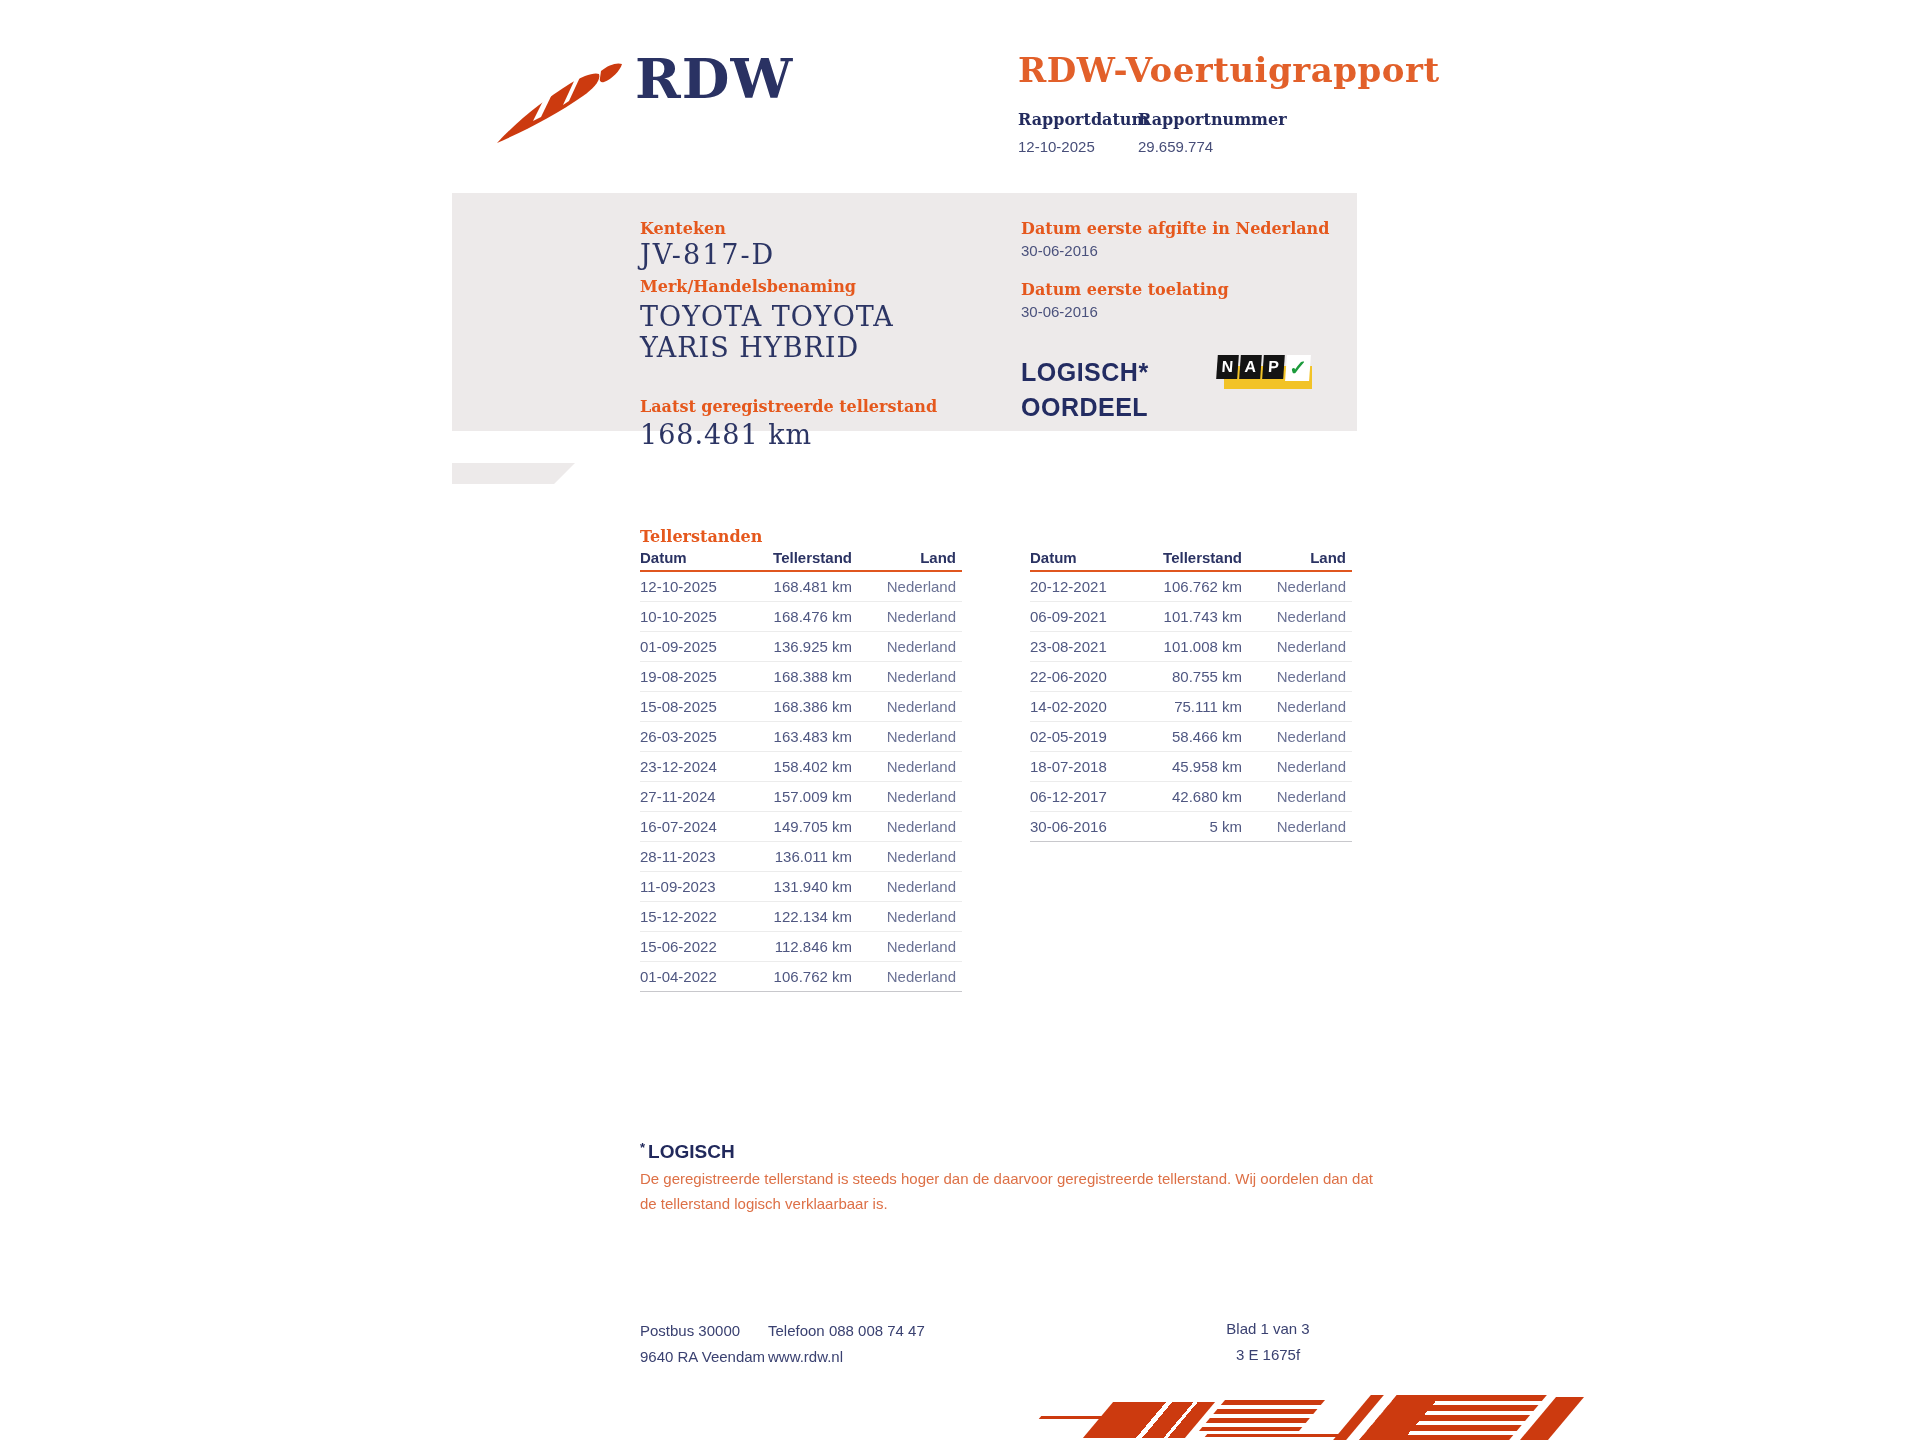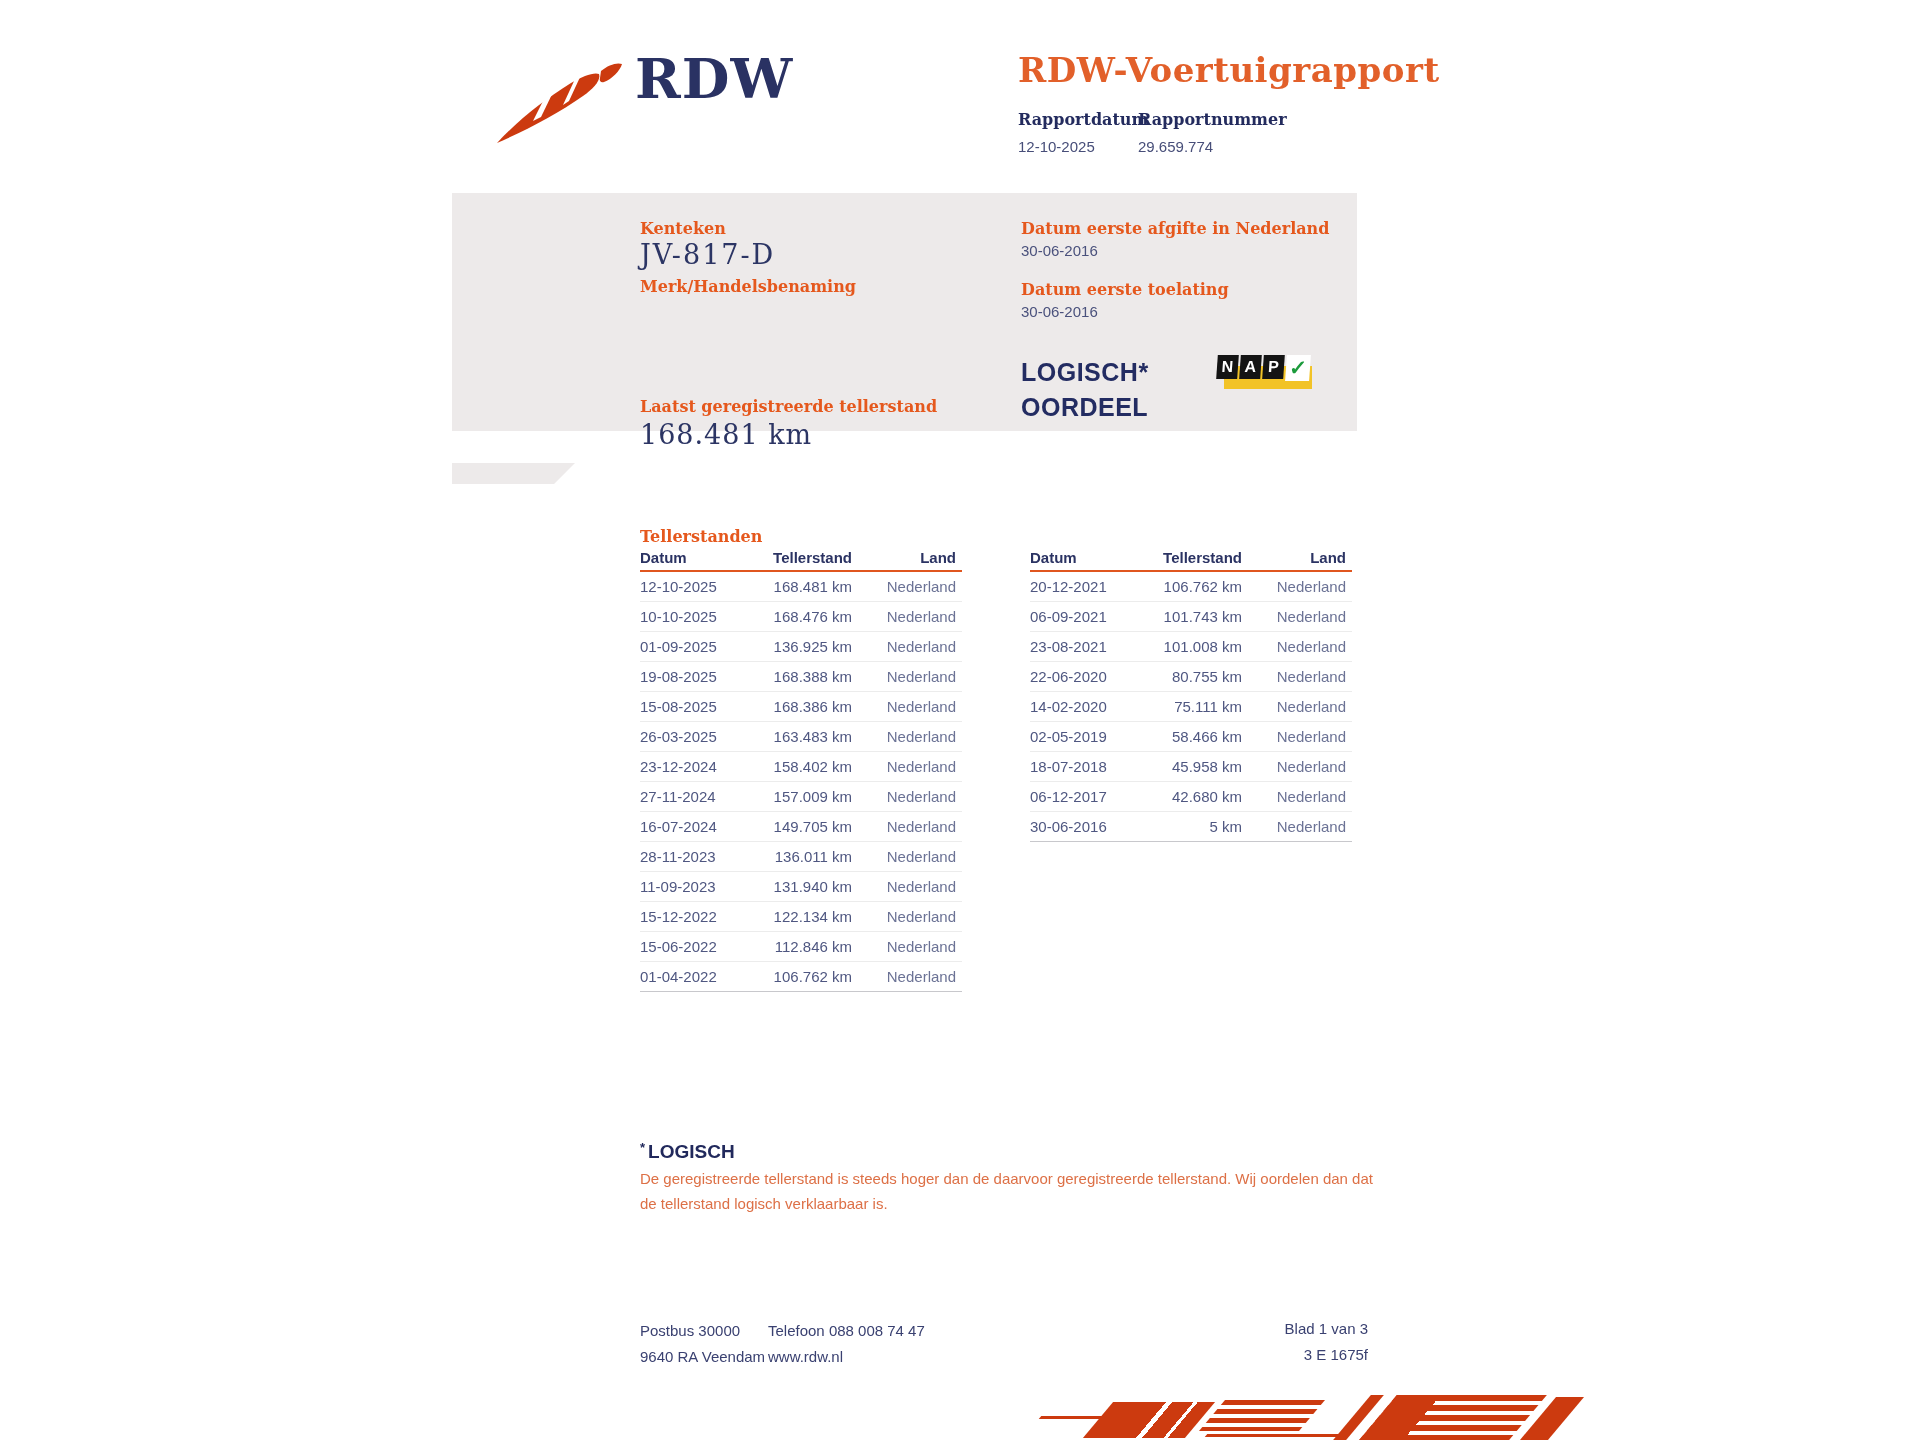--- a/index.html
+++ b/index.html
@@ -102,21 +102,21 @@
     left:640px;top:1166px;width:735px;
     font-size:15px;line-height:25px;color:#dd7046;
   }
 
   
   .foot{font-size:15px;color:#3a4171;}
   .foot-a1{left:640px;top:1322px;}
   .foot-a2{left:640px;top:1348px;}
   .foot-b1{left:768px;top:1322px;}
   .foot-b2{left:768px;top:1348px;}
-  .foot-r{width:200px;text-align:right;}
+  .foot-r{width:200px;text-align:center;}
   .foot-r1{left:1168px;top:1320px;}
   .foot-r2{left:1168px;top:1346px;}
 
   
   .deco{left:1040px;top:1395px;width:500px;height:45px;position:absolute;}
   .deco > div{position:absolute;}
   .d-line1{left:0;top:21px;width:66px;height:3px;background:#cc3a0f;transform:skewX(-40deg);}
   .d-block1{
     left:58px;top:7px;width:102px;height:36px;transform:skewX(-40deg);
     background:linear-gradient(to right,#cc3a0f 0 52%,#ffffff 52% 58%,#cc3a0f 58% 79%,#ffffff 79% 83%,#cc3a0f 83% 100%);
@@ -161,20 +161,21 @@
 <div class="abs meta-col2">
   <div class="meta-label">Rapportnummer</div>
   <div class="meta-value">29.659.774</div>
 </div>
 
 <div class="abs grey-box">
   <div class="field-label" style="left:188px;top:26px;">Kenteken</div>
   <div class="serif-value" style="left:188px;top:46px;letter-spacing:2px;">JV-817-D</div>
 
   <div class="field-label" style="left:188px;top:84px;">Merk/Handelsbenaming</div>
+  <div class="serif-value" style="left:188px;top:108px;width:295px;">TOYOTA TOYOTA YARIS HYBRID</div>
 
   <div class="field-label" style="left:188px;top:204px;">Laatst geregistreerde tellerstand</div>
   <div class="serif-value" style="left:188px;top:226px;">168.481 km</div>
 
   <div class="field-label" style="left:569px;top:26px;">Datum eerste afgifte in Nederland</div>
   <div class="sans-value" style="left:569px;top:49px;">30-06-2016</div>
 
   <div class="field-label" style="left:569px;top:87px;">Datum eerste toelating</div>
   <div class="sans-value" style="left:569px;top:110px;">30-06-2016</div>
 

